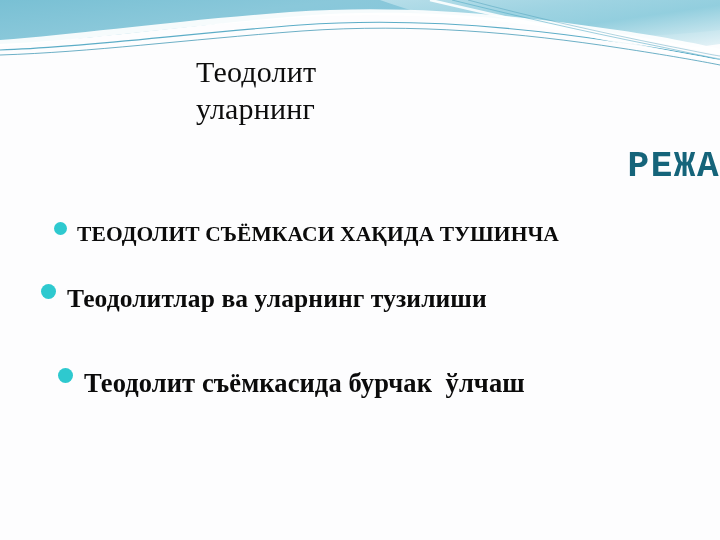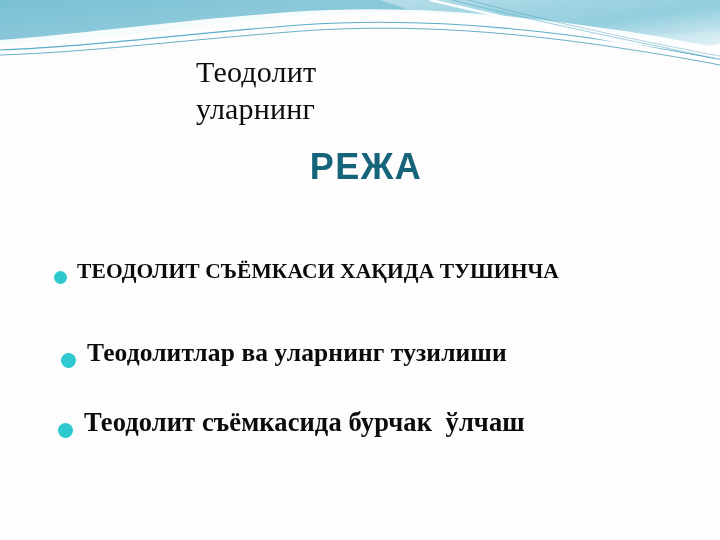--- a/index.html
+++ b/index.html
@@ -55,62 +55,62 @@
     letter-spacing: 0.2px;
     white-space: nowrap;
   }
 
   
   #plan-heading {
     position: absolute;
     left: 0;
     top: 146px;
     width: 720px;
-    text-align: center;
-    font-family: Liberation Sans, sans-serif;
+    text-align: right;
+    font-family: Liberation Mono, monospace;
     font-weight: bold;
     font-size: 36px;
     line-height: 42px;
     color: #15647a;
     letter-spacing: 1.5px;
     padding-left: 12px;
     box-sizing: border-box;
   }
 
   
   #bullet-list {
     position: absolute;
     left: 0;
     top: 222px;
     width: 720px;
   }
   .bullet-row {
     display: flex;
-    align-items: flex-end;
+    align-items: flex-start;
     box-sizing: border-box;
   }
   .bullet-marker {
     flex: 0 0 auto;
     border-radius: 50%;
     background: #2ec9cf;
   }
   .bullet-text {
     font-family: "Liberation Serif", serif;
     font-weight: bold;
     color: #0b0b0b;
     white-space: pre;
   }
 
   
   #bullet-row-1 { padding-left: 54px; height: 62px; }
   #bullet-row-1 .bullet-marker { width: 13px; height: 13px; margin-right: 10px; }
   #bullet-row-1 .bullet-text { font-size: 21.5px; letter-spacing: 0.1px; }
 
   
-  #bullet-row-2 { padding-left: 41px; height: 84px; margin-left: 20px; }
+  #bullet-row-2 { padding-left: 41px; height: 84px; }
   #bullet-row-2 .bullet-marker { width: 15px; height: 15px; margin-right: 11px; }
   #bullet-row-2 .bullet-text { font-size: 25.5px; letter-spacing: 0.1px; }
 
   
   #bullet-row-3 { padding-left: 58px; height: 70px; }
   #bullet-row-3 .bullet-marker { width: 15px; height: 15px; margin-right: 11px; }
   #bullet-row-3 .bullet-text { font-size: 26.5px; letter-spacing: 0.1px; }
 </style>
 </head>
 <body>

